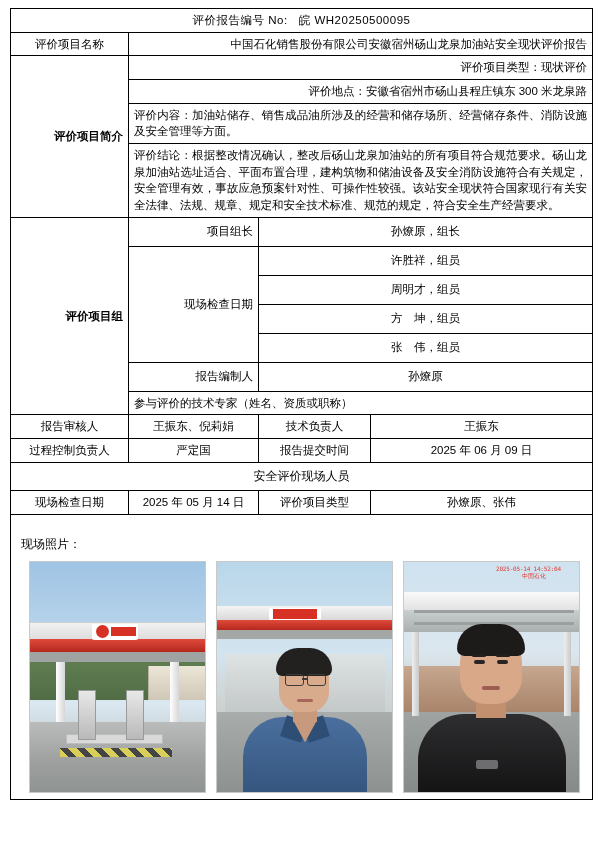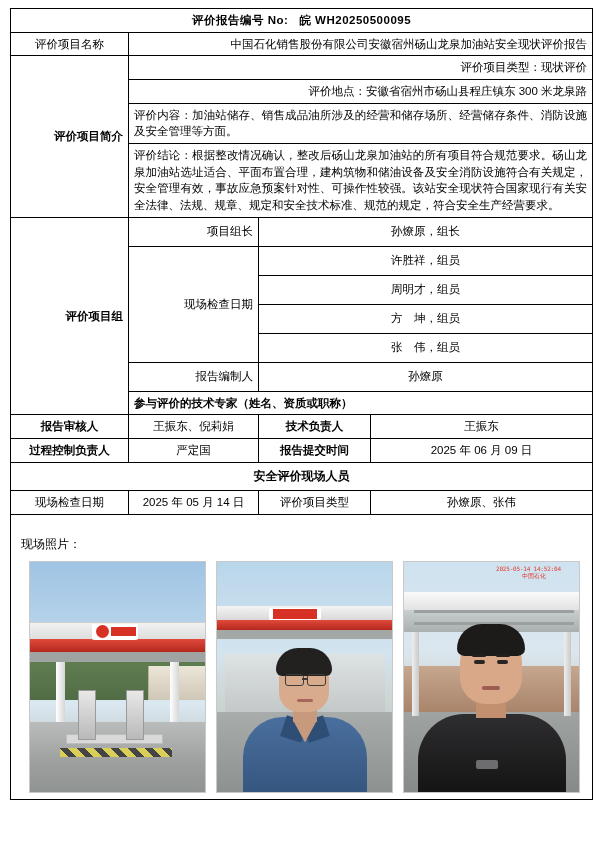--- a/index.html
+++ b/index.html
@@ -27,24 +27,24 @@
     table-layout: fixed;
   }
   table.doc td {
     border: 1px solid #000000;
     padding: 3px 5px;
     vertical-align: middle;
     font-size: 11.5px;
     line-height: 1.45;
   }
   .center { text-align: center; }
-  .bold { font-weight: bold; }
+  .bold { font-weight: normal; }
   .title-cell {
     text-align: center;
-    font-weight: bold;
+    font-weight: normal;
     font-size: 12.5px;
     padding: 5px 4px;
     letter-spacing: 0.5px;
   }
   .label-cell {
     text-align: center;
     font-size: 11.5px;
   }
   .vlabel-b {
     text-align: right;
@@ -55,21 +55,21 @@
     text-align: right;
     font-size: 11.5px;
   }
   .justify {
     text-align: justify;
     text-justify: inter-ideograph;
     line-height: 1.55;
     margin-left: 14px;
   }
   .section-head {
-    font-weight: bold;
+    font-weight: normal;
     font-size: 12px;
     padding: 4px 5px;
   }
   .member-row td { height: 22px; }
   .photos-wrap {
     padding: 8px 6px 6px 6px;
   }
   .photos-label {
     font-size: 12px;
     margin: 13px 0 8px 4px;

